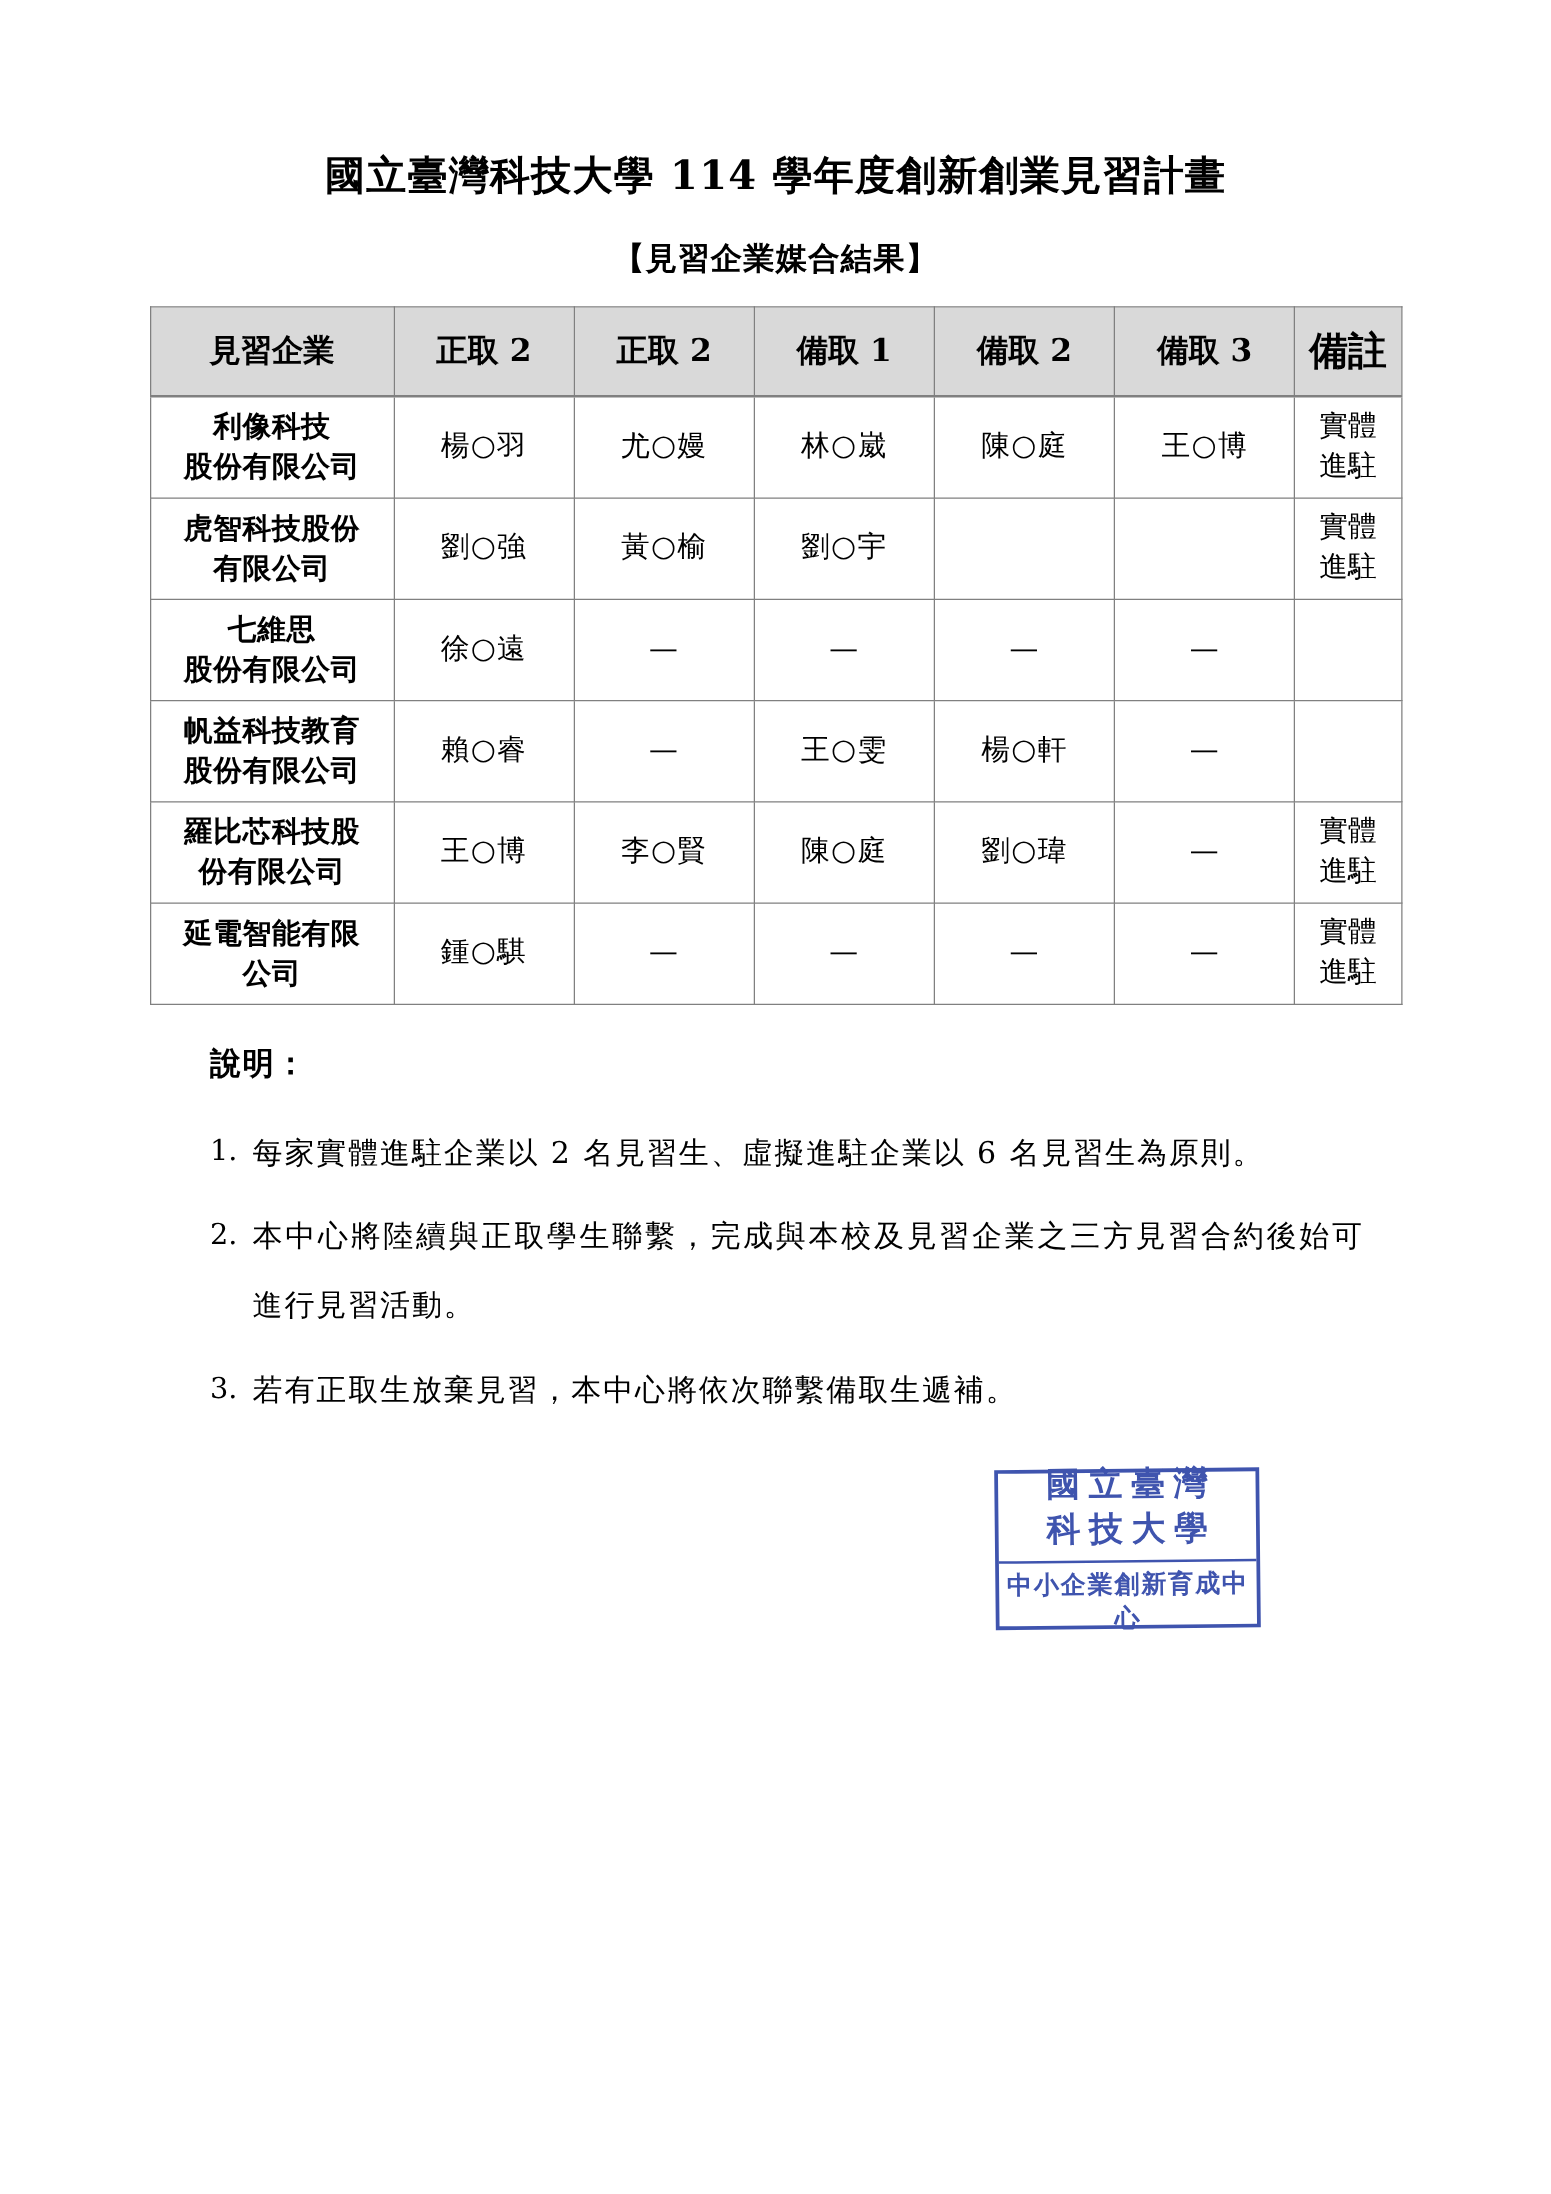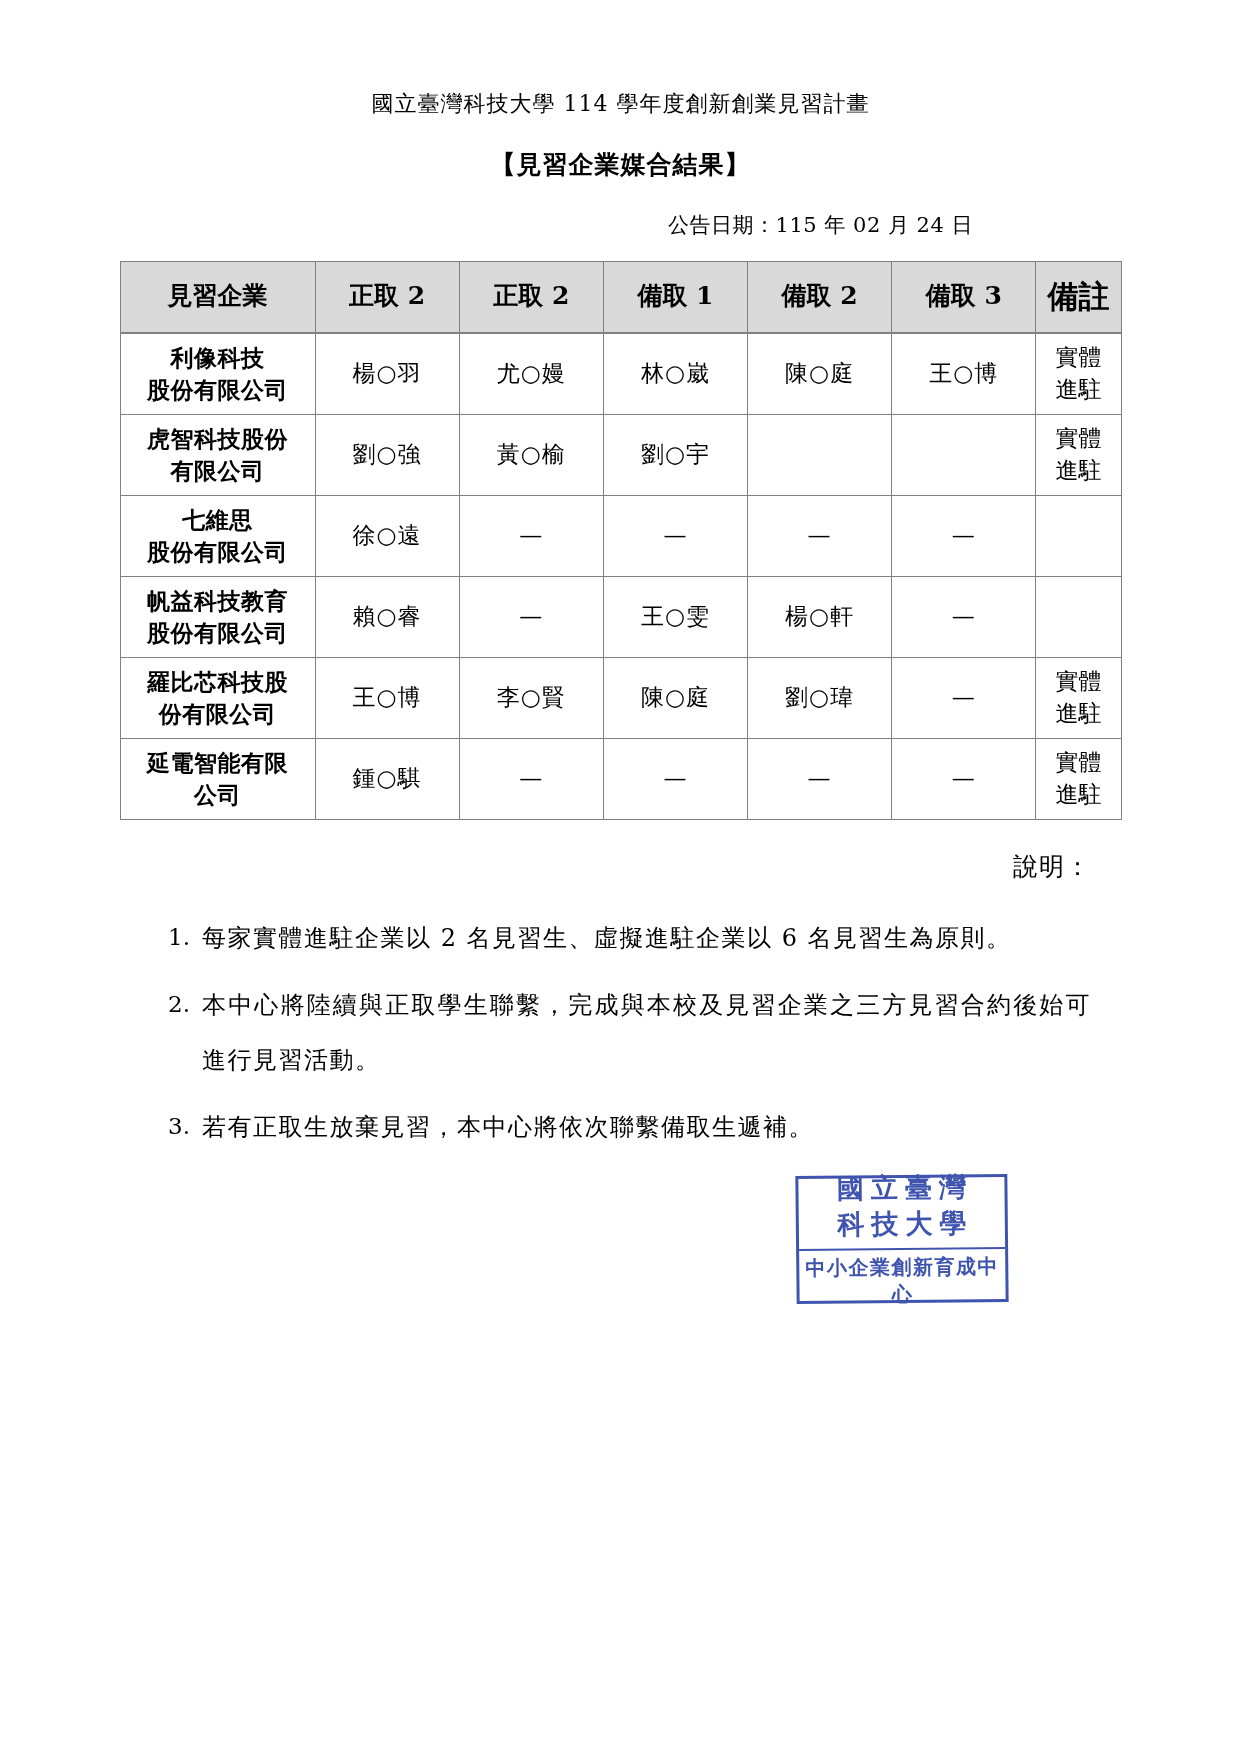--- a/index.html
+++ b/index.html
@@ -17,24 +17,24 @@
   }
   .page {
     position: absolute;
     inset: 0;
     padding: 0;
   }
 
   
   .doc-title {
     text-align: center;
-    font-size: 22px;
-    font-weight: normal;
-    letter-spacing: 1px;
-    margin-top: 90px;
+    font-size: 32px;
+    font-weight: bold;
+    letter-spacing: 1px;
+    margin-top: 120px;
     line-height: 1.25;
     font-family: "DejaVu Serif", "Liberation Serif", serif;
   }
   .doc-subtitle {
     text-align: center;
     font-size: 25px;
     font-weight: bold;
     margin-top: 30px;
     letter-spacing: 1px;
   }
@@ -102,24 +102,23 @@
   .col-note    { width: 82px; }
 
   
   .notes {
     margin: 30px 0 0 0;
     padding-left: 168px;
     padding-right: 150px;
   }
   .notes-heading {
     font-size: 25px;
-    font-weight: normal;
+    font-weight: bold;
     letter-spacing: 1px;
     margin-bottom: 28px;
-    text-align: right;
   }
   ol.note-list {
     list-style: none;
     margin: 0;
     padding: 0;
   }
   ol.note-list li {
     display: flex;
     align-items: flex-start;
     font-size: 24px;
@@ -178,21 +177,20 @@
 </style>
 </head>
 <body>
 
 <div class="page">
 
   <div class="doc-title">國立臺灣科技大學 114 學年度創新創業見習計畫</div>
 
   <div class="doc-subtitle">【見習企業媒合結果】</div>
 
-  <div class="doc-date">公告日期：115 年 02 月 24 日</div>
 
   <div class="table-wrap">
     <table class="match-table">
       <colgroup>
         <col class="col-company">
         <col class="col-slot">
         <col class="col-slot">
         <col class="col-slot">
         <col class="col-slot">
         <col class="col-slot">

